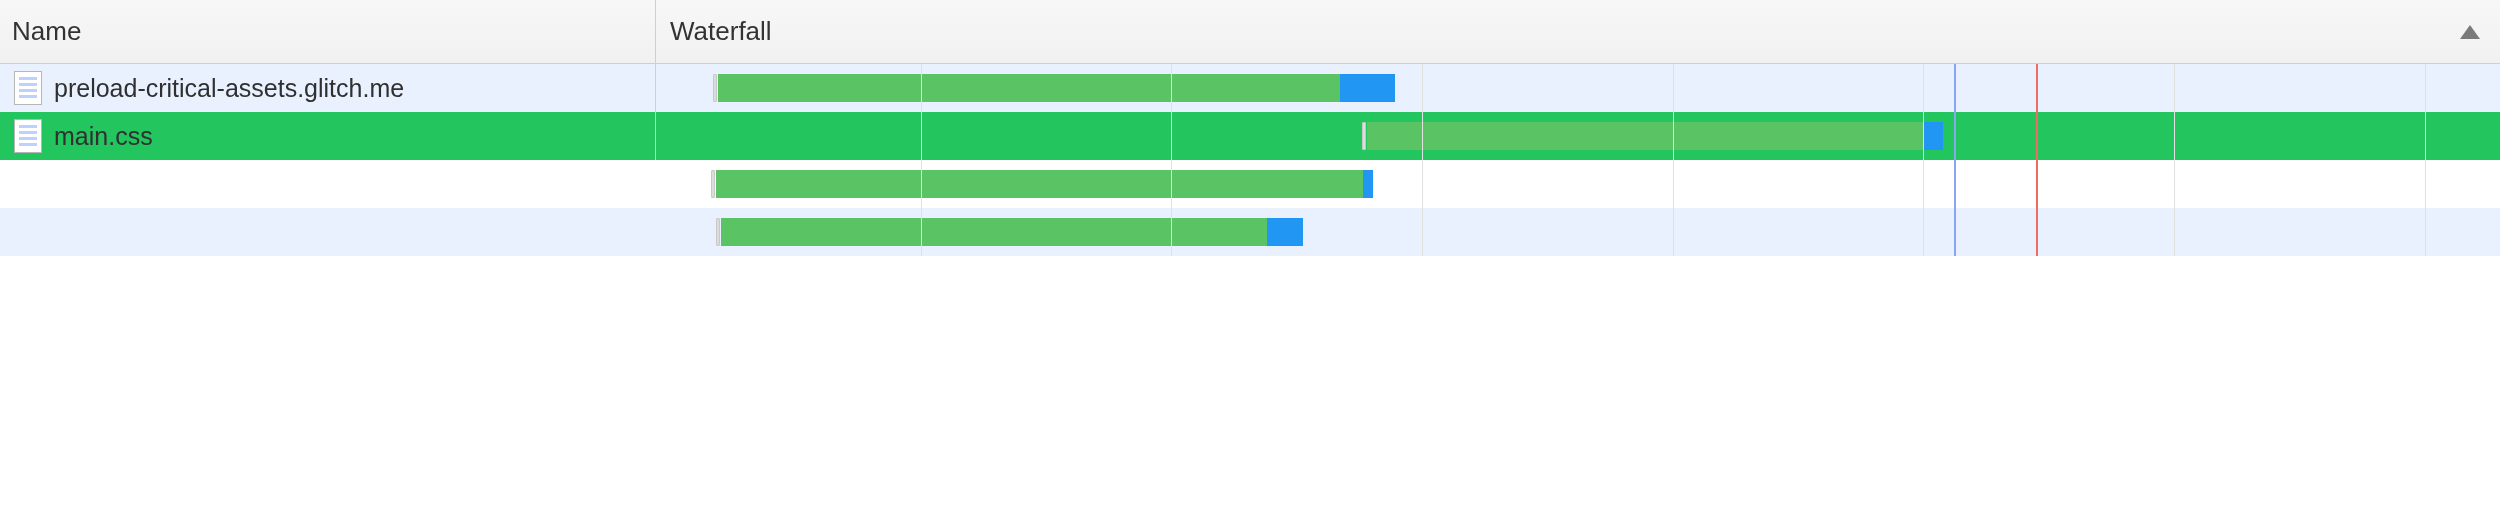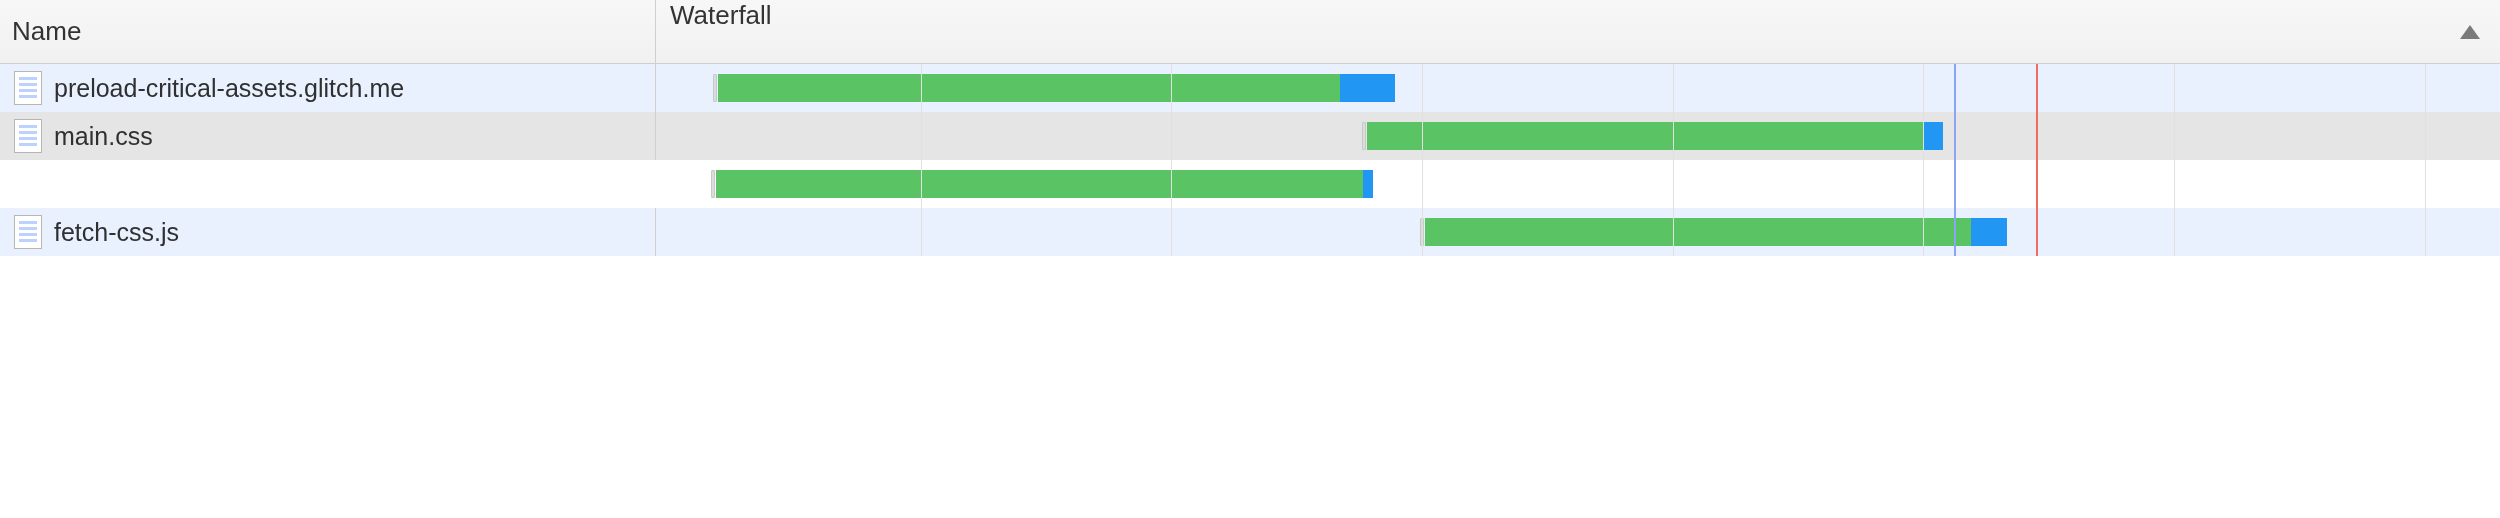--- a/index.html
+++ b/index.html
@@ -22,20 +22,21 @@
       flex-shrink: 0;
       border-right: 1px solid #cfcfcf;
       display: flex;
       align-items: center;
       padding-left: 12px;
       position: relative;
     }
     .col-waterfall {
       flex: 1;
       display: flex;
+      align-items: center;
       padding-left: 14px;
       position: relative;
     }
     .header-text { font-size: 26px; color: #333; }
     .sort-arrow {
       position: absolute;
       right: 20px;
       top: 50%;
       transform: translateY(-50%);
       width: 0; height: 0;
@@ -43,21 +44,21 @@
       border-right: 10px solid transparent;
       border-bottom: 14px solid #7a7a7a;
     }
     .body-rows { position: relative; }
     .row {
       display: flex;
       height: 48px;
       position: relative;
     }
     .row.selected { background: #e9f1ff; gap: 48px; }
-    .row.odd { background: #e5e5e5; }
+    .row.odd { background: #22c55e; }
     .row.odd.selected { background: #e9f1ff; }
     .row-name-cell {
       width: 656px;
       flex-shrink: 0;
       border-right: 1px solid #cfcfcf;
       display: flex;
       align-items: center;
       padding-left: 14px;
       gap: 12px;
       font-size: 25px;
@@ -168,24 +169,20 @@
         </div>
       </div>
       <div class="row">
         <div class="row-waterfall-cell">
           <div class="bar-handle" style="left: 710.918px;"></div>
           <div class="bar-wait" style="left: 715.918px; width: 646.767px;"></div>
           <div class="bar-download" style="left: 1362.68px; width: 10.0274px;"></div>
         </div>
       </div>
       <div class="row odd selected">
-        <div class="row-name-cell">
-          <span class="file-icon doc"></span>
-          <span>fetch-css.js</span>
-        </div>
         <div class="row-waterfall-cell">
           <div class="bar-handle" style="left: 715.932px;"></div>
           <div class="bar-wait" style="left: 720.932px; width: 546.493px;"></div>
           <div class="bar-download" style="left: 1267.42px; width: 35.0959px;"></div>
         </div>
       </div>
       <div class="grid-overlay">
 
     <div class="grid-line" style="left: 264.685px;"></div>
         <div class="grid-line" style="left: 515.37px;"></div>

